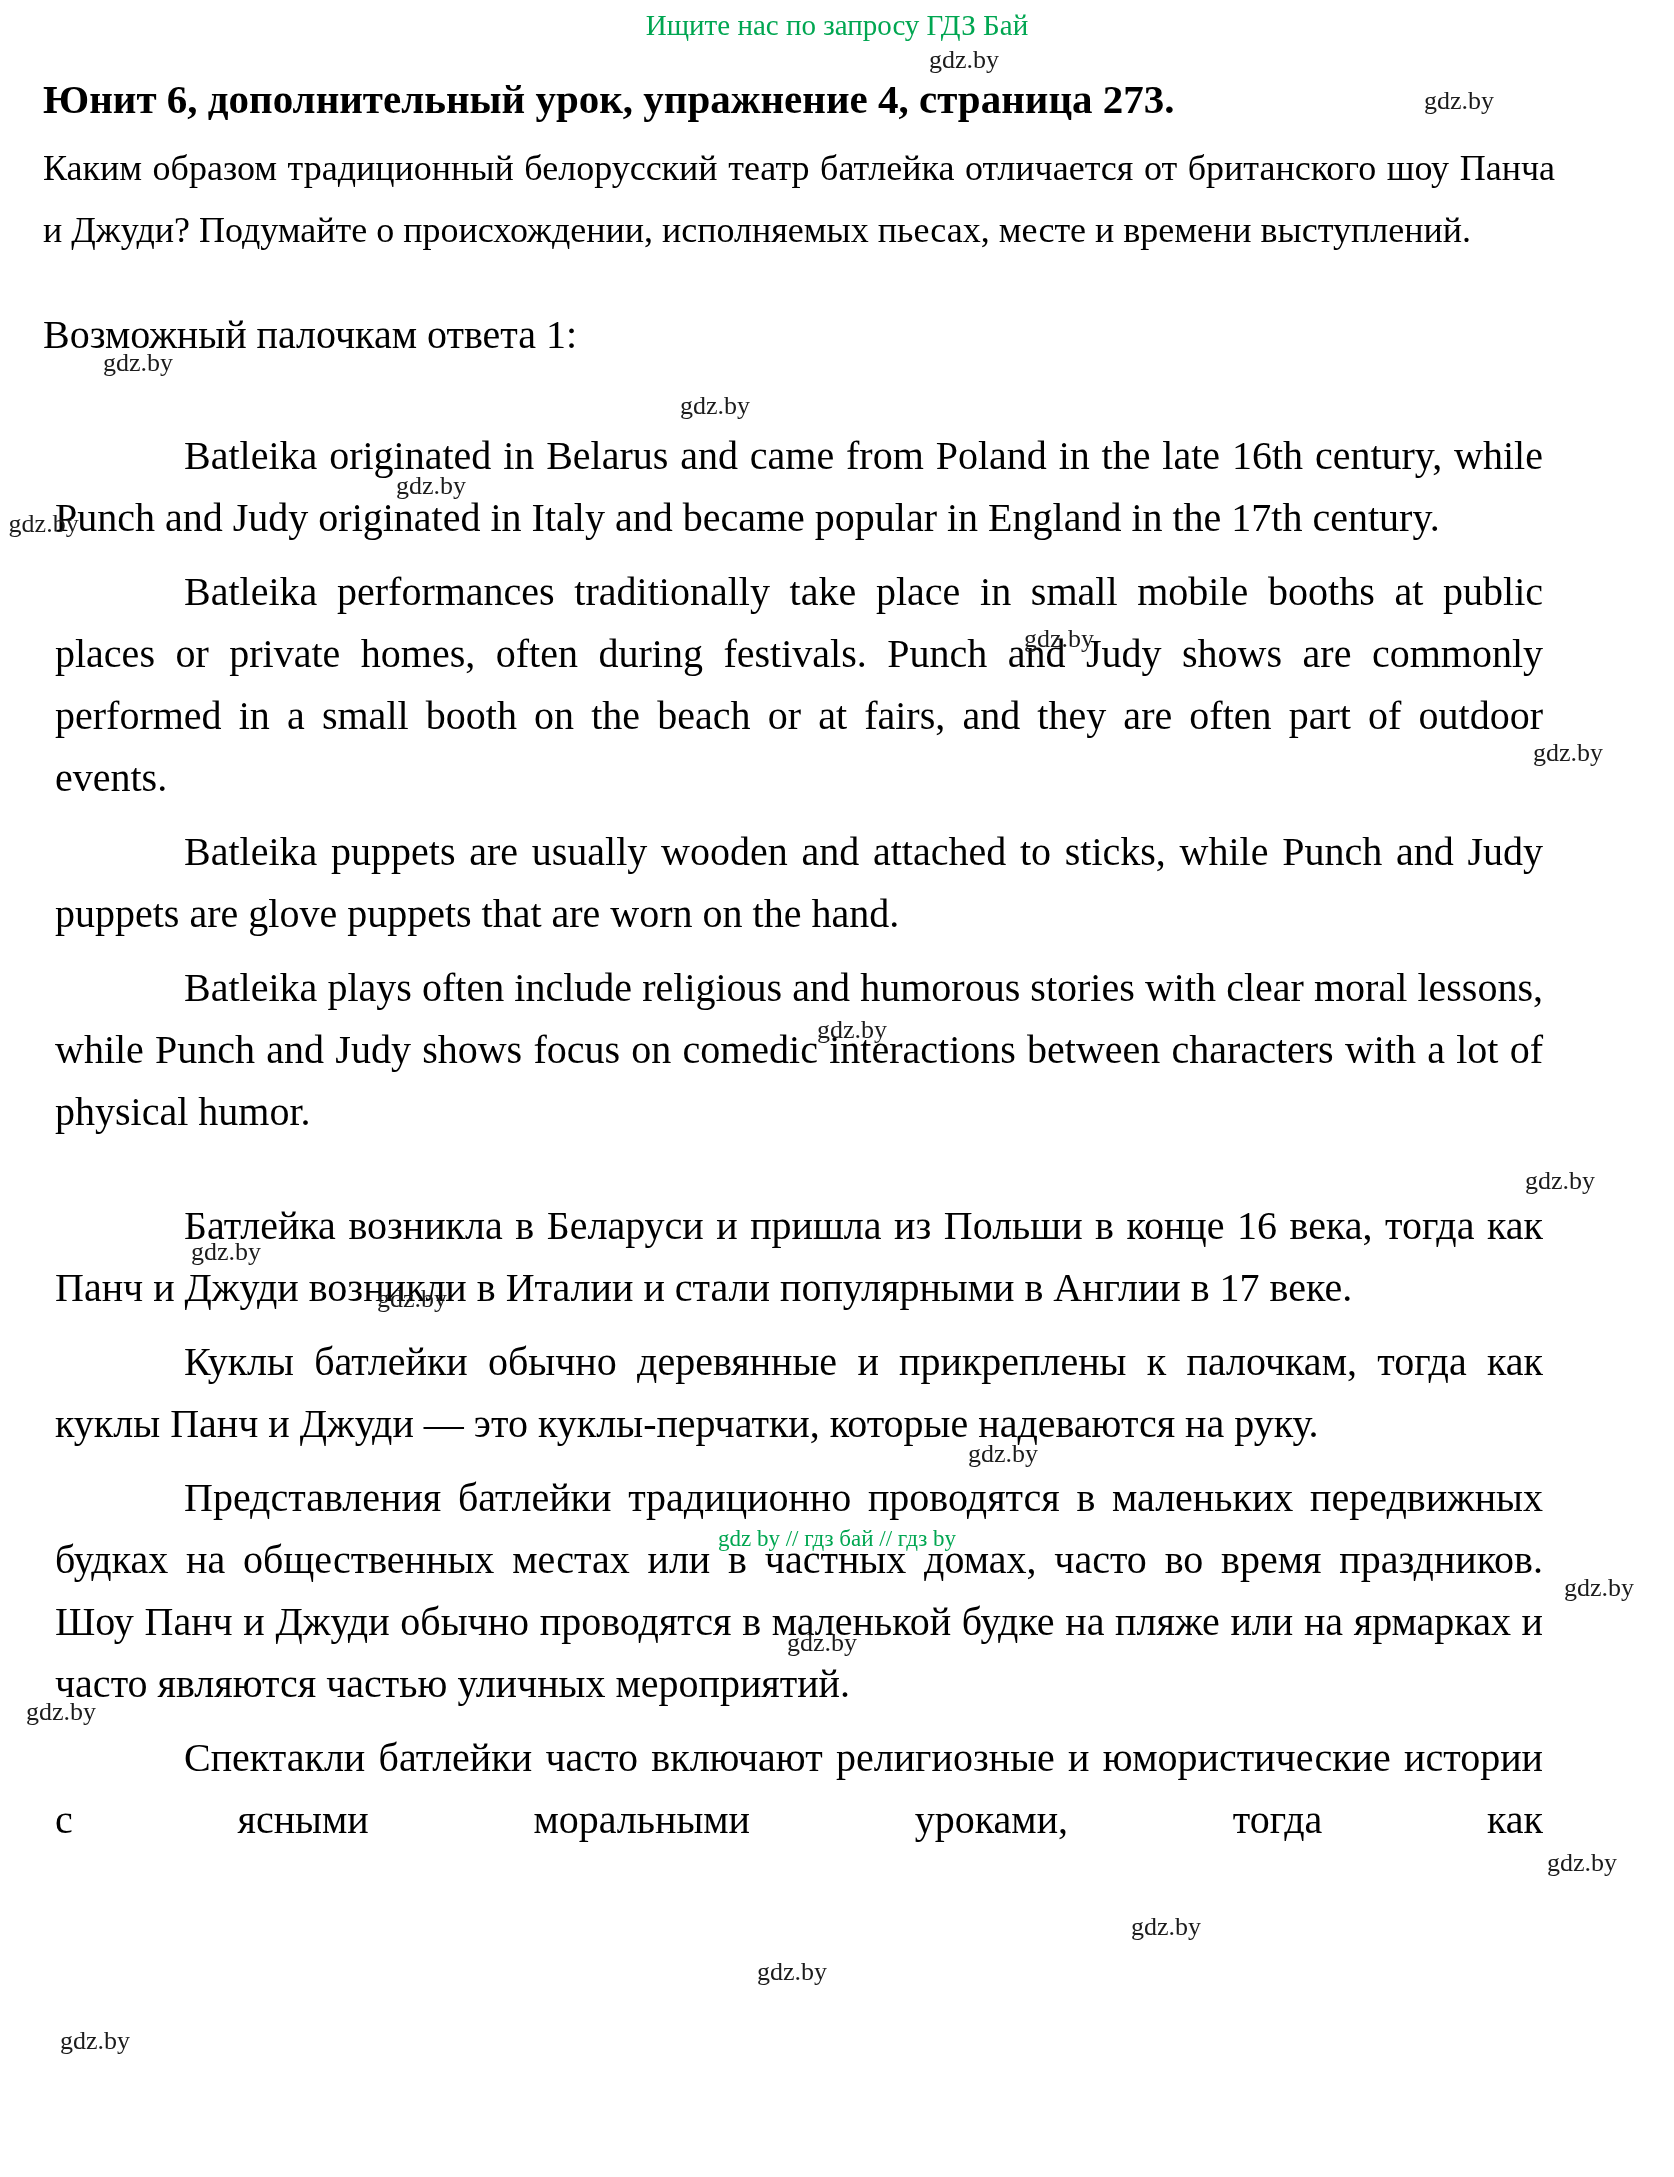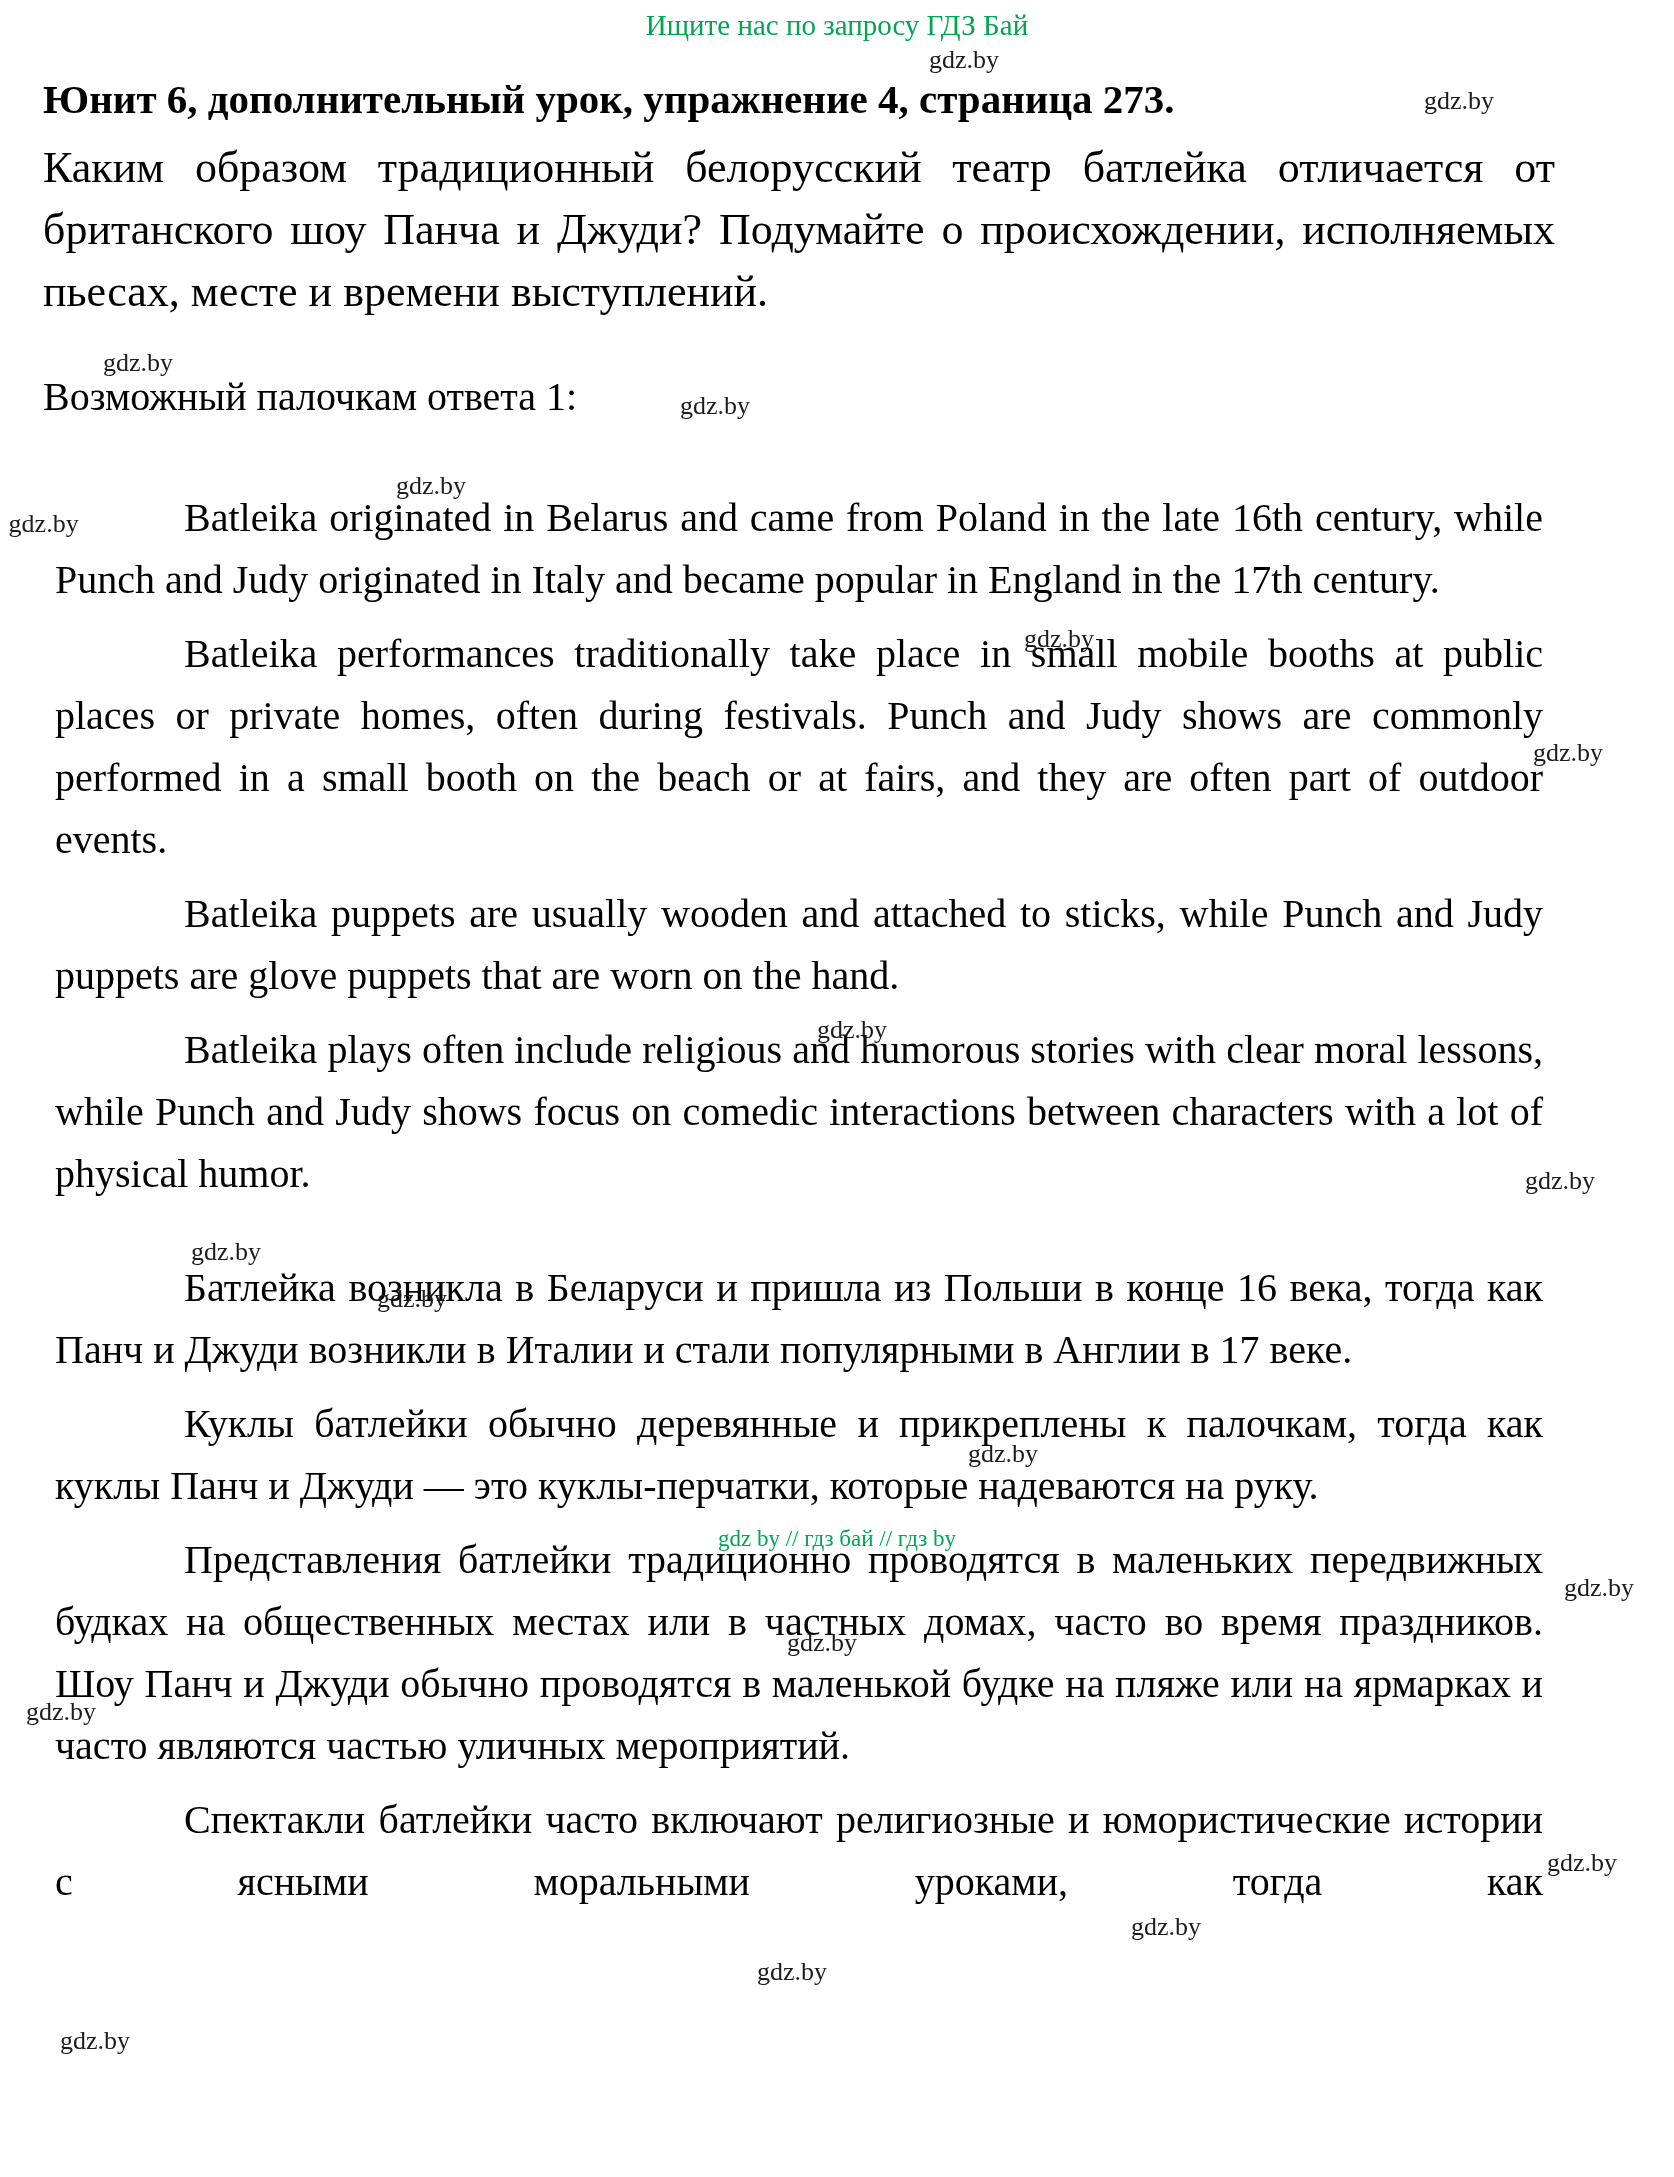--- a/index.html
+++ b/index.html
@@ -30,21 +30,21 @@
   .content {
     padding: 0 119px 0 43px;
   }
   .title {
     font-weight: bold;
     font-size: 41px;
     margin: 31px 0 0 0;
     line-height: 52px;
   }
   .question {
-    font-size: 44px;
+    font-size: 36px;
     line-height: 62px;
     text-align: justify;
     margin: 12px 0 0 0;
   }
   .answer-label {
     font-size: 40px;
     line-height: 52px;
     margin: 48px 0 0 0;
   }
   .para {

